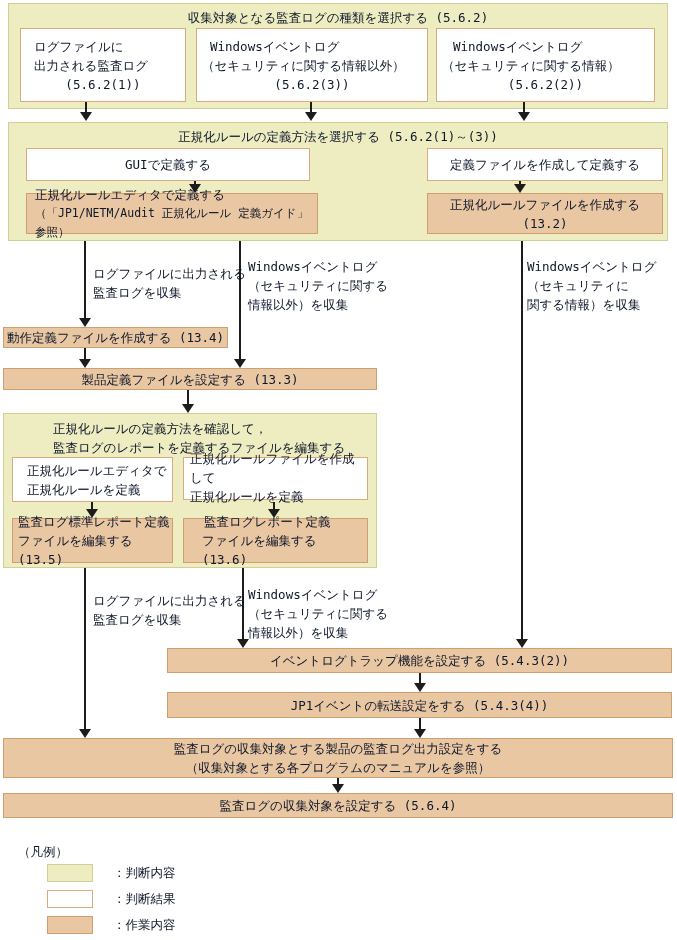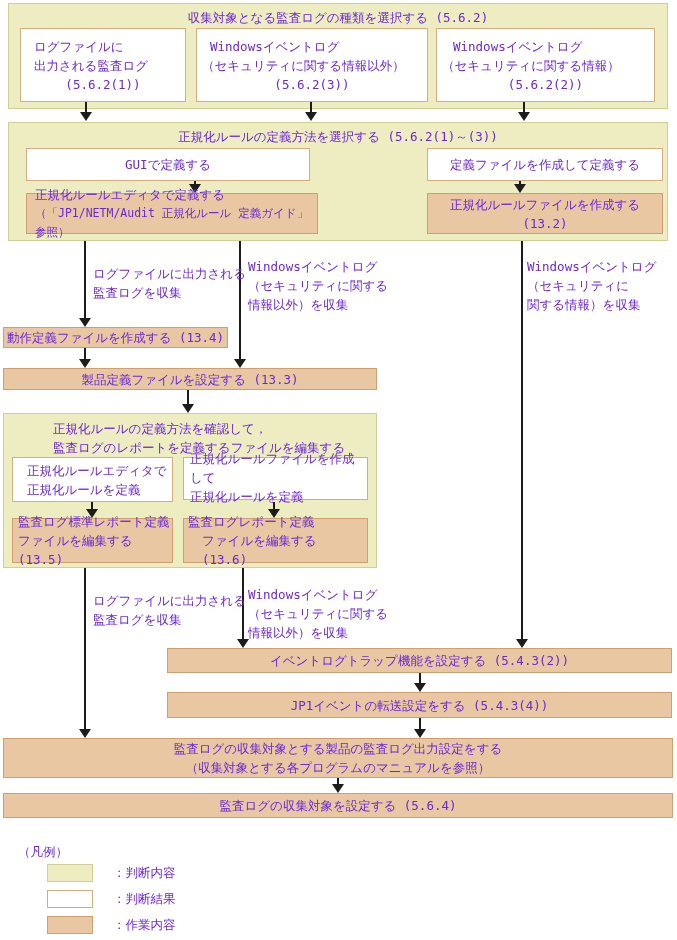--- a/index.html
+++ b/index.html
@@ -1,19 +1,19 @@
 <!DOCTYPE html>
 <html style="--decision-fill: #eeedc2; --decision-border: #cfcf96; --result-fill: #ffffff; --result-border: #d9ab7e; --task-fill: #e9c7a3; --task-border: #cf9f6f; --line: #1c1c1c; --text: #1c1c1c;"><head>
 <meta charset="utf-8">
 <style>
   html,body{margin:0;padding:0;background:#fff;}
   .canvas{
     position:relative;width:677px;height:940px;background:#fff;
     font-family:"DejaVu Sans Mono","Liberation Mono",monospace;
-    font-size:12.5px;color:#6d28d9;line-height:19px;
+    font-size:12.5px;color:#0f172a;line-height:19px;
   }
   .abs{position:absolute;box-sizing:border-box;}
   .decision{background:var(--decision-fill,#eeedc2);border:1px solid var(--decision-border,#cfcf96);}
   .result{background:var(--result-fill,#ffffff);border:1px solid var(--result-border,#d9ab7e);}
   .task{background:var(--task-fill,#e9c7a3);border:1px solid var(--task-border,#cf9f6f);}
   .col{display:flex;flex-direction:column;justify-content:center;}
   .cc{display:flex;align-items:center;justify-content:center;text-align:center;}
   .tc{text-align:center;}
   .tl{text-align:left;}
   .sec-title{text-align:center;padding-top:4px;}
@@ -124,21 +124,21 @@
   </div>
   <div class="vl" style="left:91px;top:502px;height:7px;"></div>
   <div class="ah" style="left:86px;top:509px;"></div>
   <div class="vl" style="left:273px;top:502px;height:7px;"></div>
   <div class="ah" style="left:268px;top:509px;"></div>
   <div class="abs task col" style="left:12px;top:518px;width:161px;height:45px;">
     <div class="tl" style="padding-left:5px;">監査ログ標準レポート定義</div>
     <div class="tl" style="padding-left:5px;">ファイルを編集する (13.5)</div>
   </div>
   <div class="abs task col" style="left:183px;top:518px;width:185px;height:45px;">
-    <div class="tl" style="padding-left:4px;">監査ログレポート定義</div>
+    <div class="tl" style="padding-left:20px;">監査ログレポート定義</div>
     <div class="tl" style="padding-left:18px;">ファイルを編集する (13.6)</div>
   </div>
 
   <div class="vl" style="left:84px;top:568px;height:161px;"></div>
   <div class="ah" style="left:79px;top:729px;"></div>
   <div class="vl" style="left:242px;top:568px;height:71px;"></div>
   <div class="ah" style="left:237px;top:639px;"></div>
 
   <div class="lbl" style="left:93px;top:591px;">
     <div>ログファイルに出力される</div>

